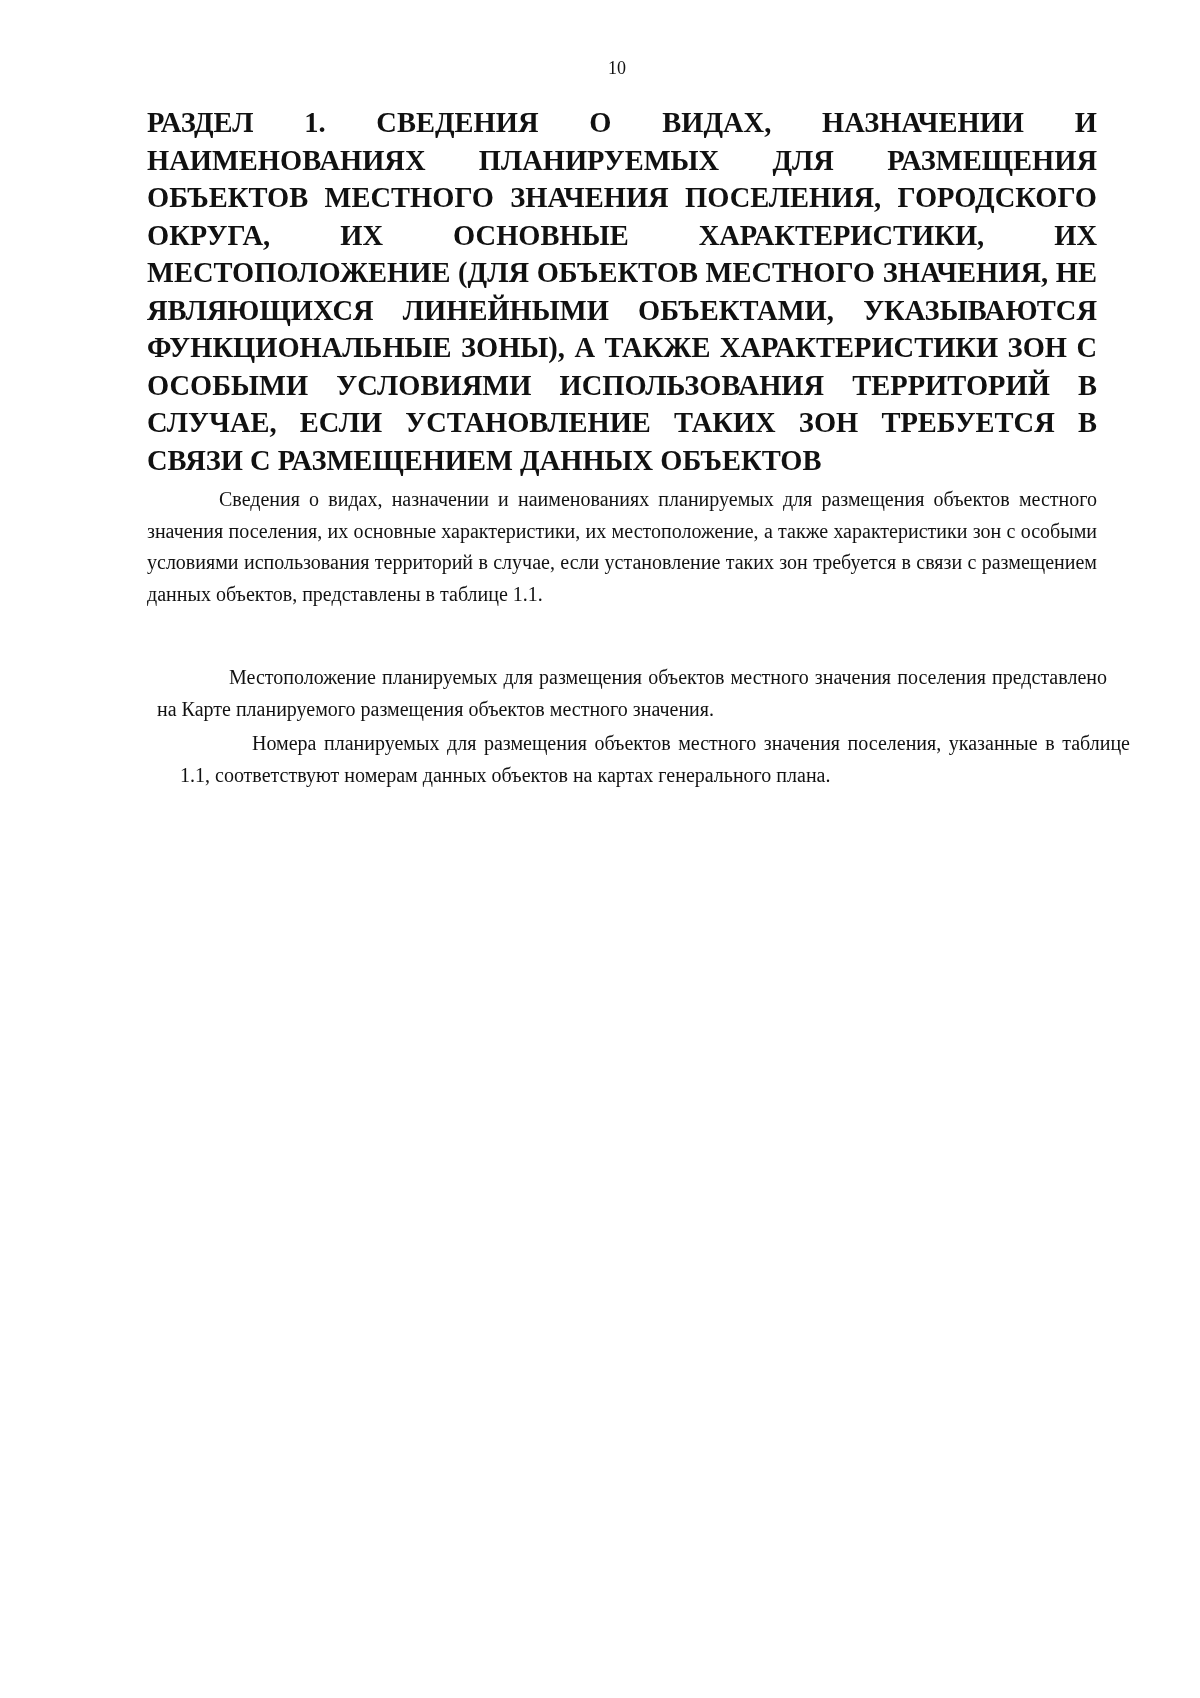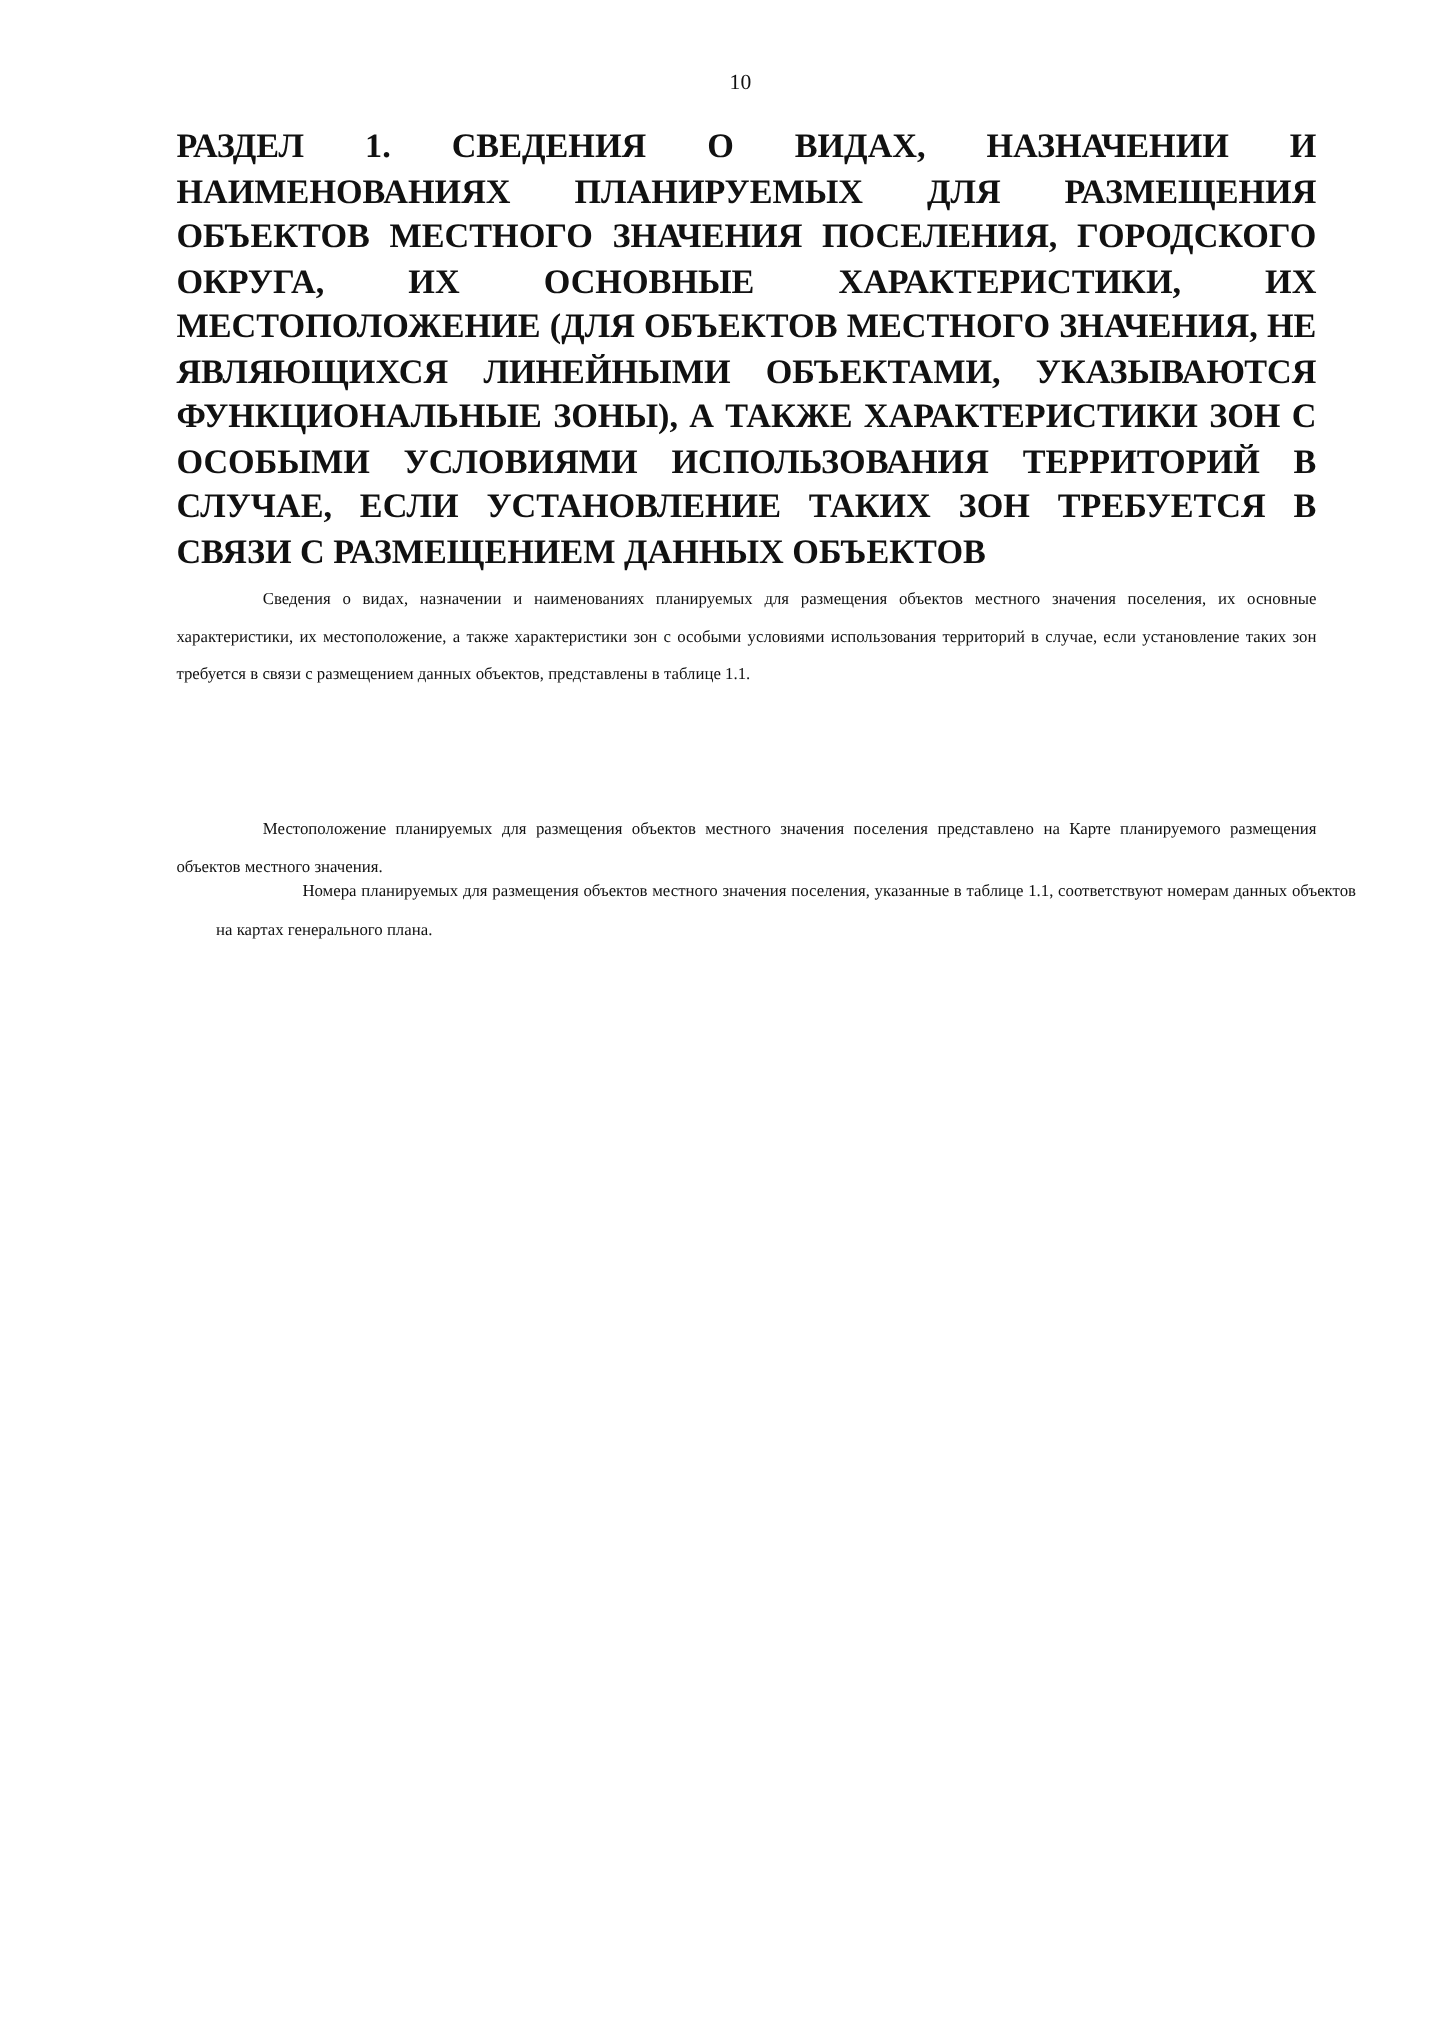--- a/index.html
+++ b/index.html
@@ -1,22 +1,22 @@
 <!DOCTYPE html>
 <html><head>
   <meta charset="utf-8">
   <style>
     html, body { margin: 0; padding: 0; background: #ffffff; }
     body { width: 1200px; height: 1698px; position: relative; overflow: hidden; color: #111; font-family: "Liberation Serif", serif; }
     .page-number { position: absolute; top: 58px; left: 0; width: 1234px; text-align: center; font-size: 18px; }
     .section-title { position: absolute; left: 147px; top: 104px; width: 950px; font-size: 28.5px; line-height: 37.5px; text-align: justify; text-align-last: left; margin: 0; font-weight: bold; letter-spacing: 0px; }
-    .body-text { position: absolute; left: 147px; width: 950px; font-size: 14px; line-height: 31.5px; text-align: justify; margin: 0; }
+    .body-text { position: absolute; left: 147px; width: 950px; font-size: 20px; line-height: 31.5px; text-align: justify; margin: 0; }
     .indent { text-indent: 72px; }
     #p1 { top: 484px; }
-    #p2 { top: 676px; }
+    #p2 { top: 662px; margin-left: 10px; }
     #p3 { top: 728px; margin-left: 33px; }
   </style>
 </head>
 <body>
 
 <div class="page-number">10</div>
 
 <h1 class="section-title">РАЗДЕЛ 1. СВЕДЕНИЯ О ВИДАХ, НАЗНАЧЕНИИ И НАИМЕНОВАНИЯХ ПЛАНИРУЕМЫХ ДЛЯ РАЗМЕЩЕНИЯ ОБЪЕКТОВ МЕСТНОГО ЗНАЧЕНИЯ ПОСЕЛЕНИЯ, ГОРОДСКОГО ОКРУГА, ИХ ОСНОВНЫЕ ХАРАКТЕРИСТИКИ, ИХ МЕСТОПОЛОЖЕНИЕ (ДЛЯ ОБЪЕКТОВ МЕСТНОГО ЗНАЧЕНИЯ, НЕ ЯВЛЯЮЩИХСЯ ЛИНЕЙНЫМИ ОБЪЕКТАМИ, УКАЗЫВАЮТСЯ ФУНКЦИОНАЛЬНЫЕ ЗОНЫ), А ТАКЖЕ ХАРАКТЕРИСТИКИ ЗОН С ОСОБЫМИ УСЛОВИЯМИ ИСПОЛЬЗОВАНИЯ ТЕРРИТОРИЙ В СЛУЧАЕ, ЕСЛИ УСТАНОВЛЕНИЕ ТАКИХ ЗОН ТРЕБУЕТСЯ В СВЯЗИ С РАЗМЕЩЕНИЕМ ДАННЫХ ОБЪЕКТОВ</h1>
 
 <p id="p1" class="body-text indent">Сведения о видах, назначении и наименованиях планируемых для размещения объектов местного значения поселения, их основные характеристики, их местоположение, а также характеристики зон с особыми условиями использования территорий в случае, если установление таких зон требуется в связи с размещением данных объектов, представлены в таблице 1.1.</p>

